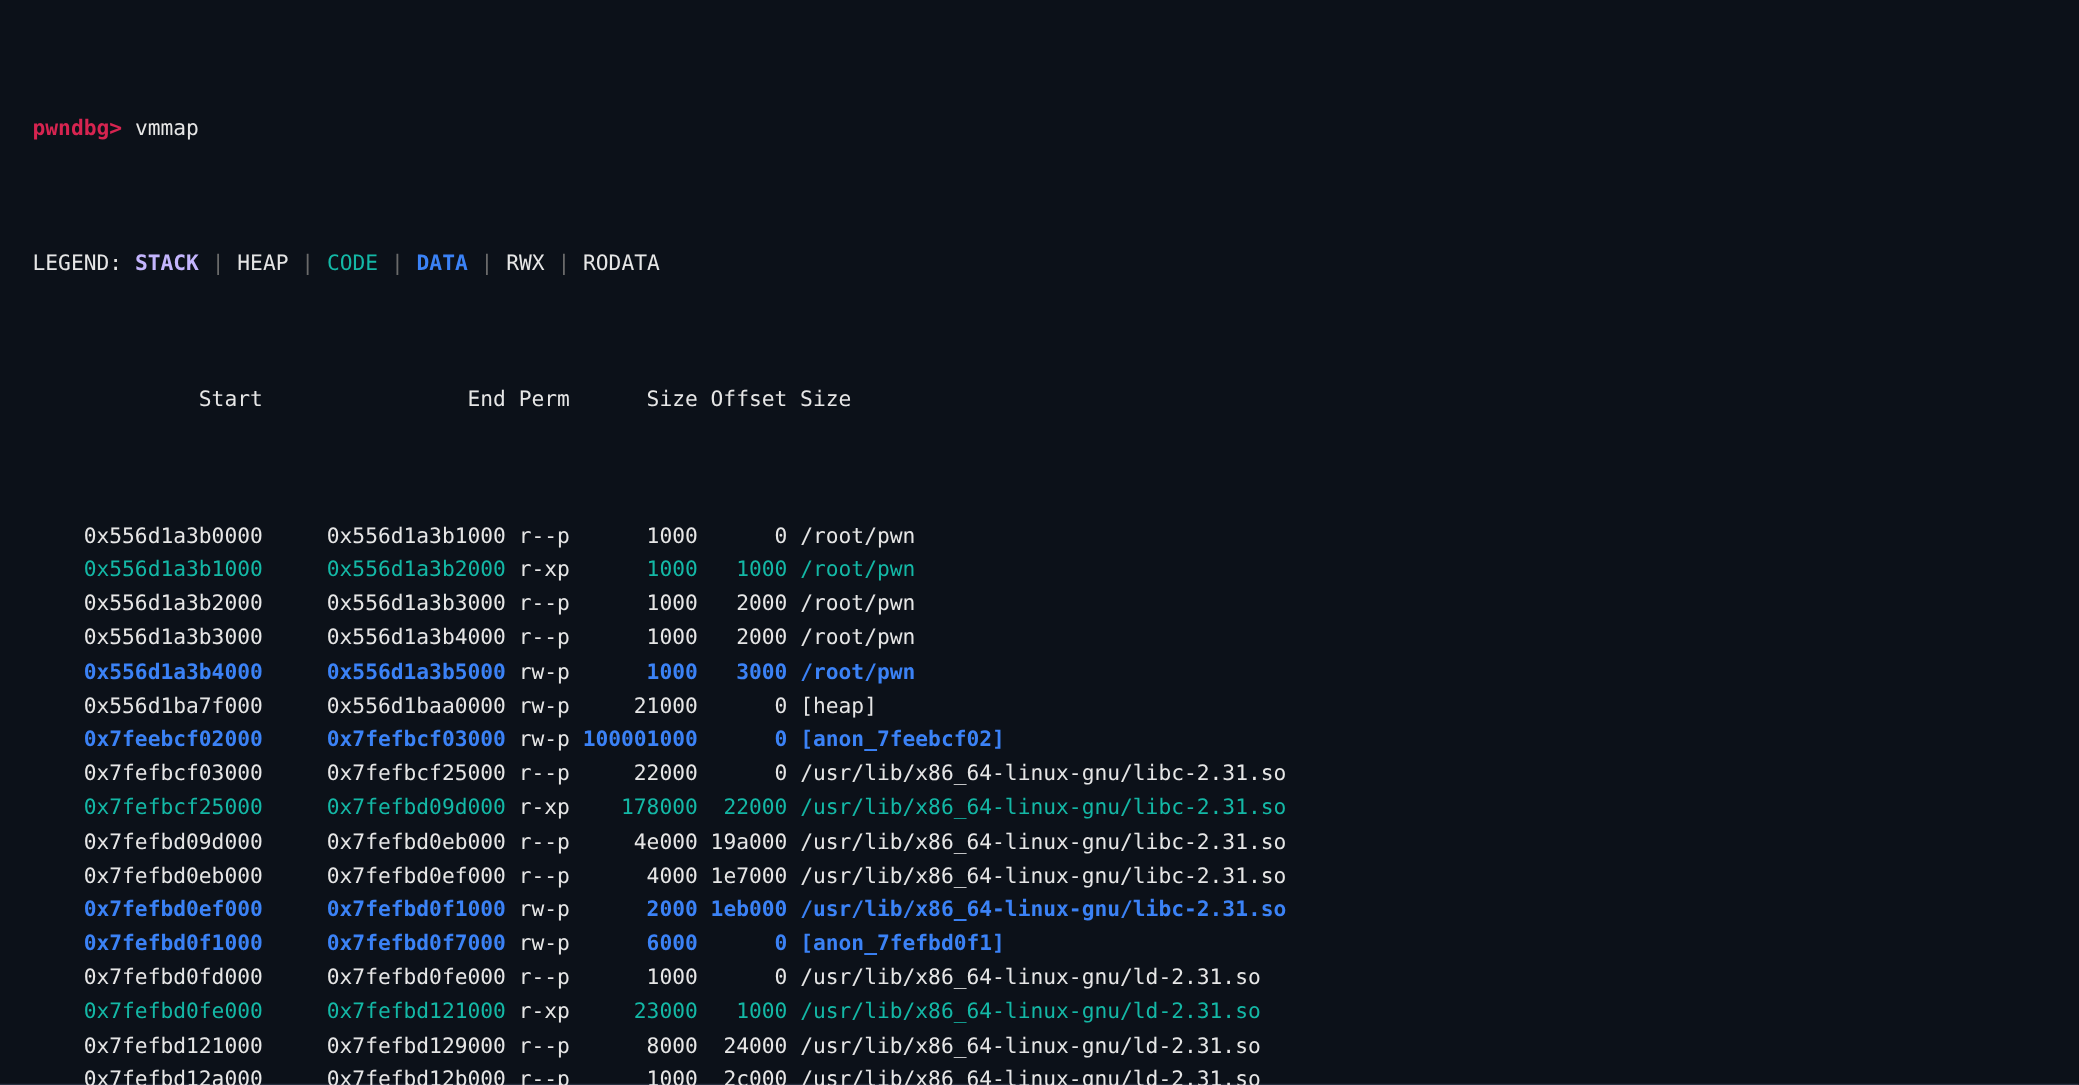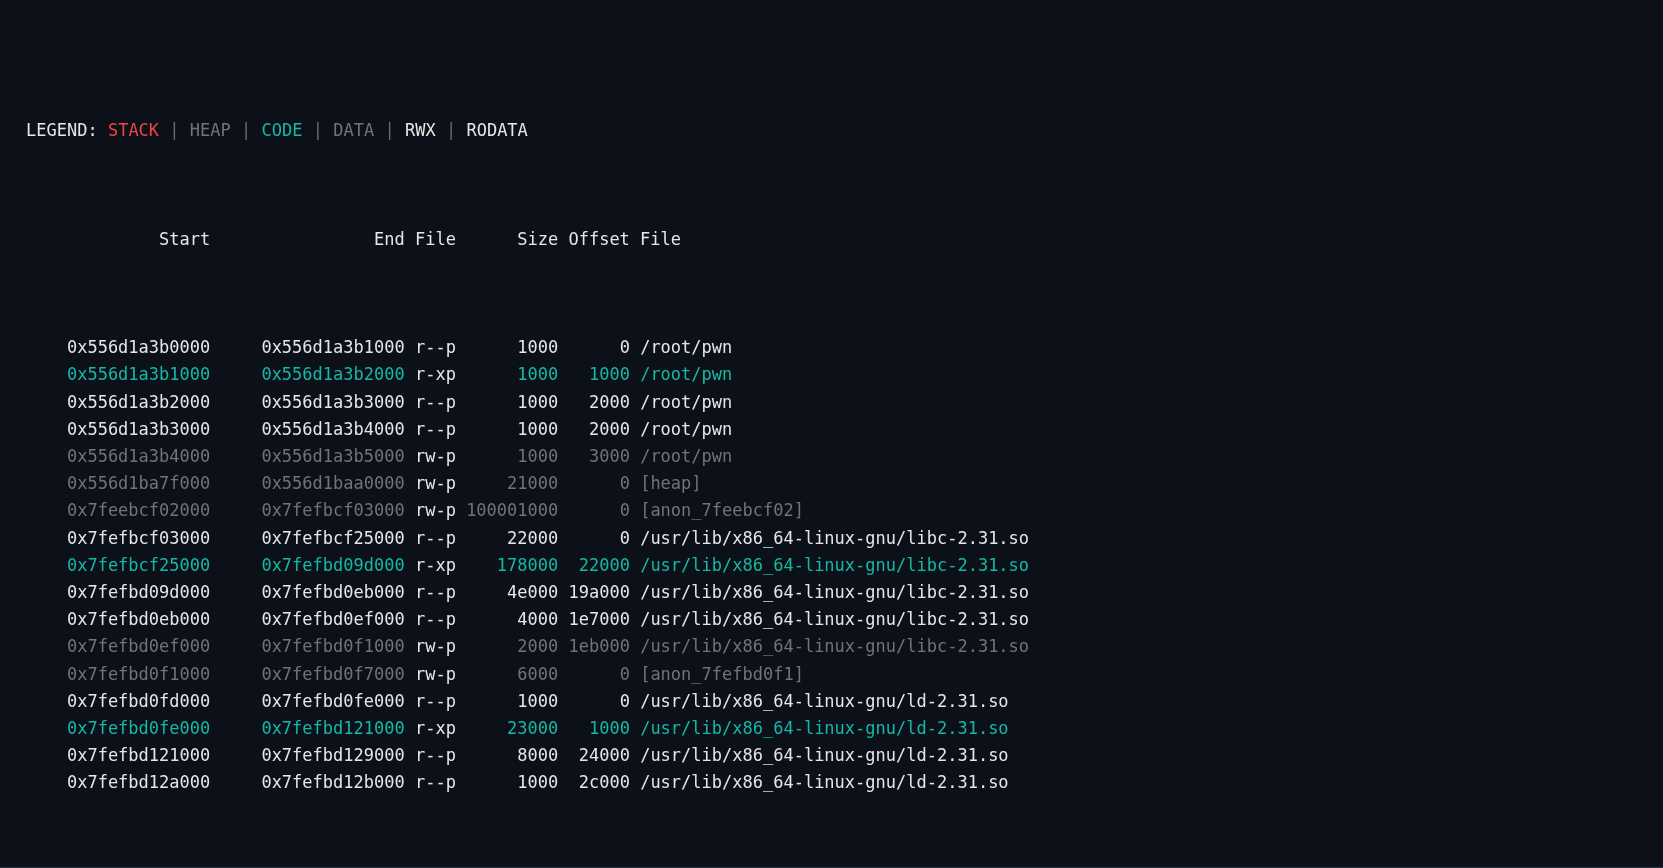--- a/index.html
+++ b/index.html
@@ -18,34 +18,35 @@
     padding: 8px 8px 8px 26px;
     white-space: pre;
     box-sizing: border-box;
     height: 100%;
     border-bottom: 1px solid #2a3342;
   }
   .row { display: block; }
   .c-white   { color: #e6e6e6; }
   .c-prompt  { color: #d62450; font-weight: 600; }
   .c-red     { color: #14b8a6; }
-  .c-yellow  { color: #ef4444; }
-  .c-blue    { color: #737373; }
-  .c-purple  { color: #737373; }
+  .c-yellow  { color: #c4b5fd; font-weight: bold; }
+  .c-blue    { color: #e5e5e5; }
+  .c-purple  { color: #3b82f6; font-weight: bold; }
   .c-sep     { color: #6a6a6a; }
   .u { }
   
 </style>
 </head>
 <body>
 
 <div class="terminal">
 
+  <span class="row"><span class="c-prompt">pwndbg&gt;</span><span class="c-white"> </span><span class="c-white">vmmap</span></span>
 
   <span class="row"><span class="c-white">LEGEND:</span><span class="c-white"> </span><span class="c-yellow">STACK</span><span class="c-sep"> </span><span class="c-sep">|</span><span class="c-sep"> </span><span class="c-blue">HEAP</span><span class="c-sep"> </span><span class="c-sep">|</span><span class="c-sep"> </span><span class="c-red">CODE</span><span class="c-sep"> </span><span class="c-sep">|</span><span class="c-sep"> </span><span class="c-purple">DATA</span><span class="c-sep"> </span><span class="c-sep">|</span><span class="c-sep"> </span><span class="c-white u">RWX</span><span class="c-sep"> </span><span class="c-sep">|</span><span class="c-sep"> </span><span class="c-white">RODATA</span></span>
 
-  <span class="row c-white" id="hdr">             Start                End File      Size Offset File</span>
+  <span class="row c-white" id="hdr">             Start                End Perm      Size Offset Size</span>
 
   <span id="rows-mount"><span class="row"><span class="c-white">    0x556d1a3b0000     0x556d1a3b1000 </span><span class="c-white">r--p </span><span class="c-white">     1000 </span><span class="c-white">     0 </span><span class="c-white">/root/pwn</span></span><span class="row"><span class="c-red">    0x556d1a3b1000     0x556d1a3b2000 </span><span class="c-white">r-xp </span><span class="c-red">     1000 </span><span class="c-red">  1000 </span><span class="c-red">/root/pwn</span></span><span class="row"><span class="c-white">    0x556d1a3b2000     0x556d1a3b3000 </span><span class="c-white">r--p </span><span class="c-white">     1000 </span><span class="c-white">  2000 </span><span class="c-white">/root/pwn</span></span><span class="row"><span class="c-white">    0x556d1a3b3000     0x556d1a3b4000 </span><span class="c-white">r--p </span><span class="c-white">     1000 </span><span class="c-white">  2000 </span><span class="c-white">/root/pwn</span></span><span class="row"><span class="c-purple">    0x556d1a3b4000     0x556d1a3b5000 </span><span class="c-white">rw-p </span><span class="c-purple">     1000 </span><span class="c-purple">  3000 </span><span class="c-purple">/root/pwn</span></span><span class="row"><span class="c-blue">    0x556d1ba7f000     0x556d1baa0000 </span><span class="c-white">rw-p </span><span class="c-blue">    21000 </span><span class="c-blue">     0 </span><span class="c-blue">[heap]</span></span><span class="row"><span class="c-purple">    0x7feebcf02000     0x7fefbcf03000 </span><span class="c-white">rw-p </span><span class="c-purple">100001000 </span><span class="c-purple">     0 </span><span class="c-purple">[anon_7feebcf02]</span></span><span class="row"><span class="c-white">    0x7fefbcf03000     0x7fefbcf25000 </span><span class="c-white">r--p </span><span class="c-white">    22000 </span><span class="c-white">     0 </span><span class="c-white">/usr/lib/x86_64-linux-gnu/libc-2.31.so</span></span><span class="row"><span class="c-red">    0x7fefbcf25000     0x7fefbd09d000 </span><span class="c-white">r-xp </span><span class="c-red">   178000 </span><span class="c-red"> 22000 </span><span class="c-red">/usr/lib/x86_64-linux-gnu/libc-2.31.so</span></span><span class="row"><span class="c-white">    0x7fefbd09d000     0x7fefbd0eb000 </span><span class="c-white">r--p </span><span class="c-white">    4e000 </span><span class="c-white">19a000 </span><span class="c-white">/usr/lib/x86_64-linux-gnu/libc-2.31.so</span></span><span class="row"><span class="c-white">    0x7fefbd0eb000     0x7fefbd0ef000 </span><span class="c-white">r--p </span><span class="c-white">     4000 </span><span class="c-white">1e7000 </span><span class="c-white">/usr/lib/x86_64-linux-gnu/libc-2.31.so</span></span><span class="row"><span class="c-purple">    0x7fefbd0ef000     0x7fefbd0f1000 </span><span class="c-white">rw-p </span><span class="c-purple">     2000 </span><span class="c-purple">1eb000 </span><span class="c-purple">/usr/lib/x86_64-linux-gnu/libc-2.31.so</span></span><span class="row"><span class="c-purple">    0x7fefbd0f1000     0x7fefbd0f7000 </span><span class="c-white">rw-p </span><span class="c-purple">     6000 </span><span class="c-purple">     0 </span><span class="c-purple">[anon_7fefbd0f1]</span></span><span class="row"><span class="c-white">    0x7fefbd0fd000     0x7fefbd0fe000 </span><span class="c-white">r--p </span><span class="c-white">     1000 </span><span class="c-white">     0 </span><span class="c-white">/usr/lib/x86_64-linux-gnu/ld-2.31.so</span></span><span class="row"><span class="c-red">    0x7fefbd0fe000     0x7fefbd121000 </span><span class="c-white">r-xp </span><span class="c-red">    23000 </span><span class="c-red">  1000 </span><span class="c-red">/usr/lib/x86_64-linux-gnu/ld-2.31.so</span></span><span class="row"><span class="c-white">    0x7fefbd121000     0x7fefbd129000 </span><span class="c-white">r--p </span><span class="c-white">     8000 </span><span class="c-white"> 24000 </span><span class="c-white">/usr/lib/x86_64-linux-gnu/ld-2.31.so</span></span><span class="row"><span class="c-white">    0x7fefbd12a000     0x7fefbd12b000 </span><span class="c-white">r--p </span><span class="c-white">     1000 </span><span class="c-white"> 2c000 </span><span class="c-white">/usr/lib/x86_64-linux-gnu/ld-2.31.so</span></span></span>
 
   
 
 </div>
 
 </body></html>

